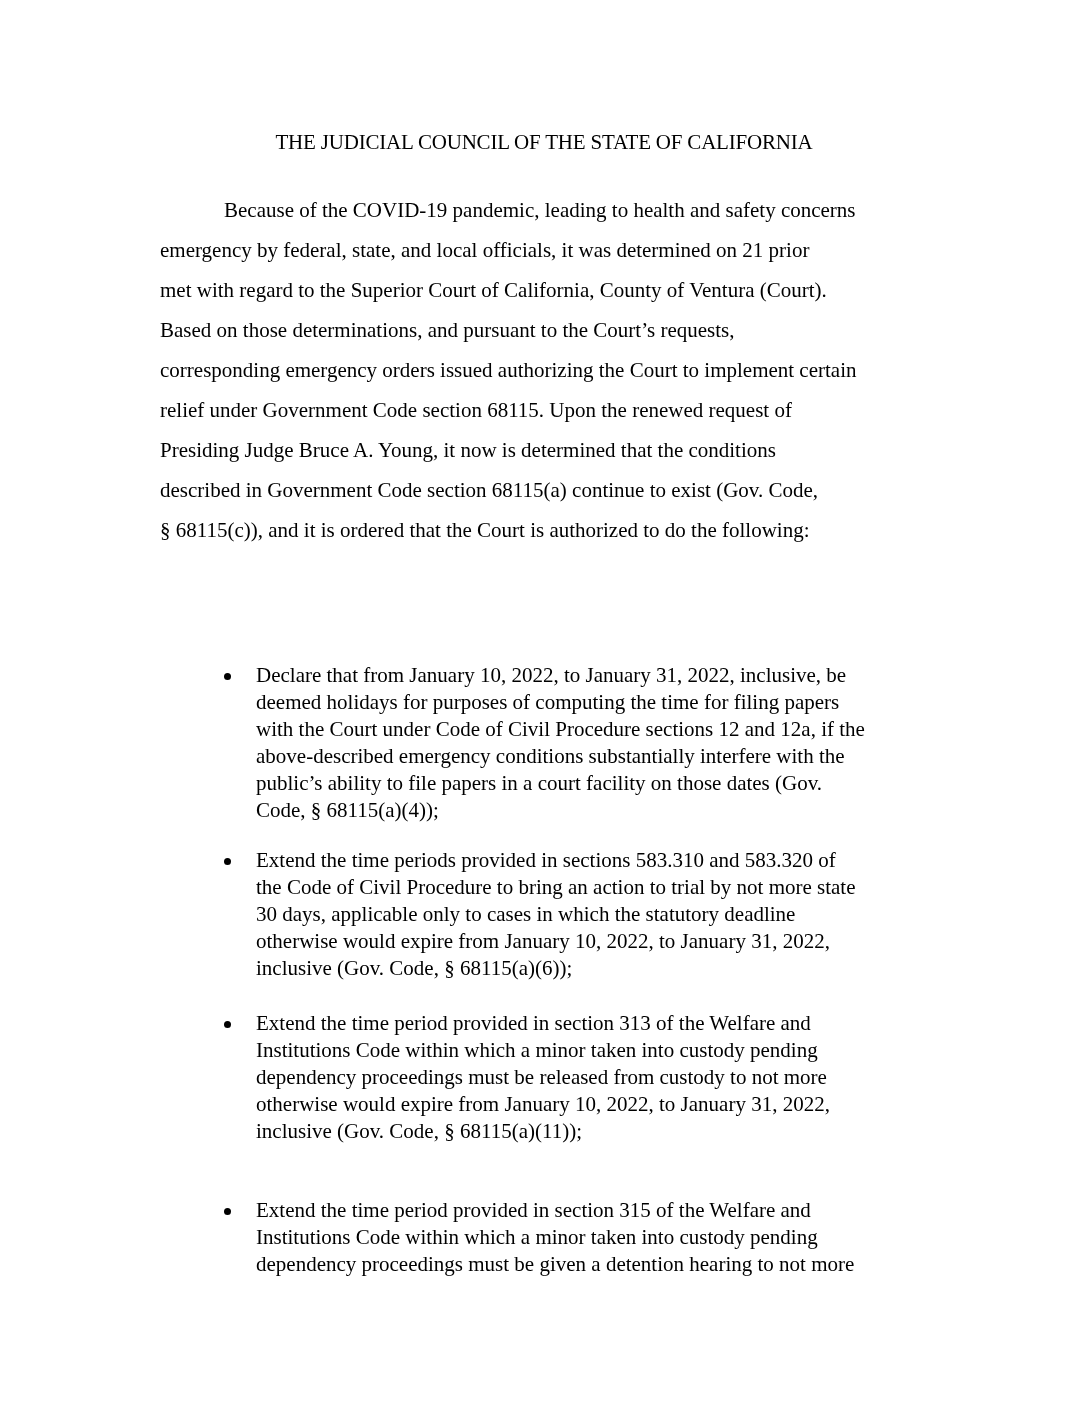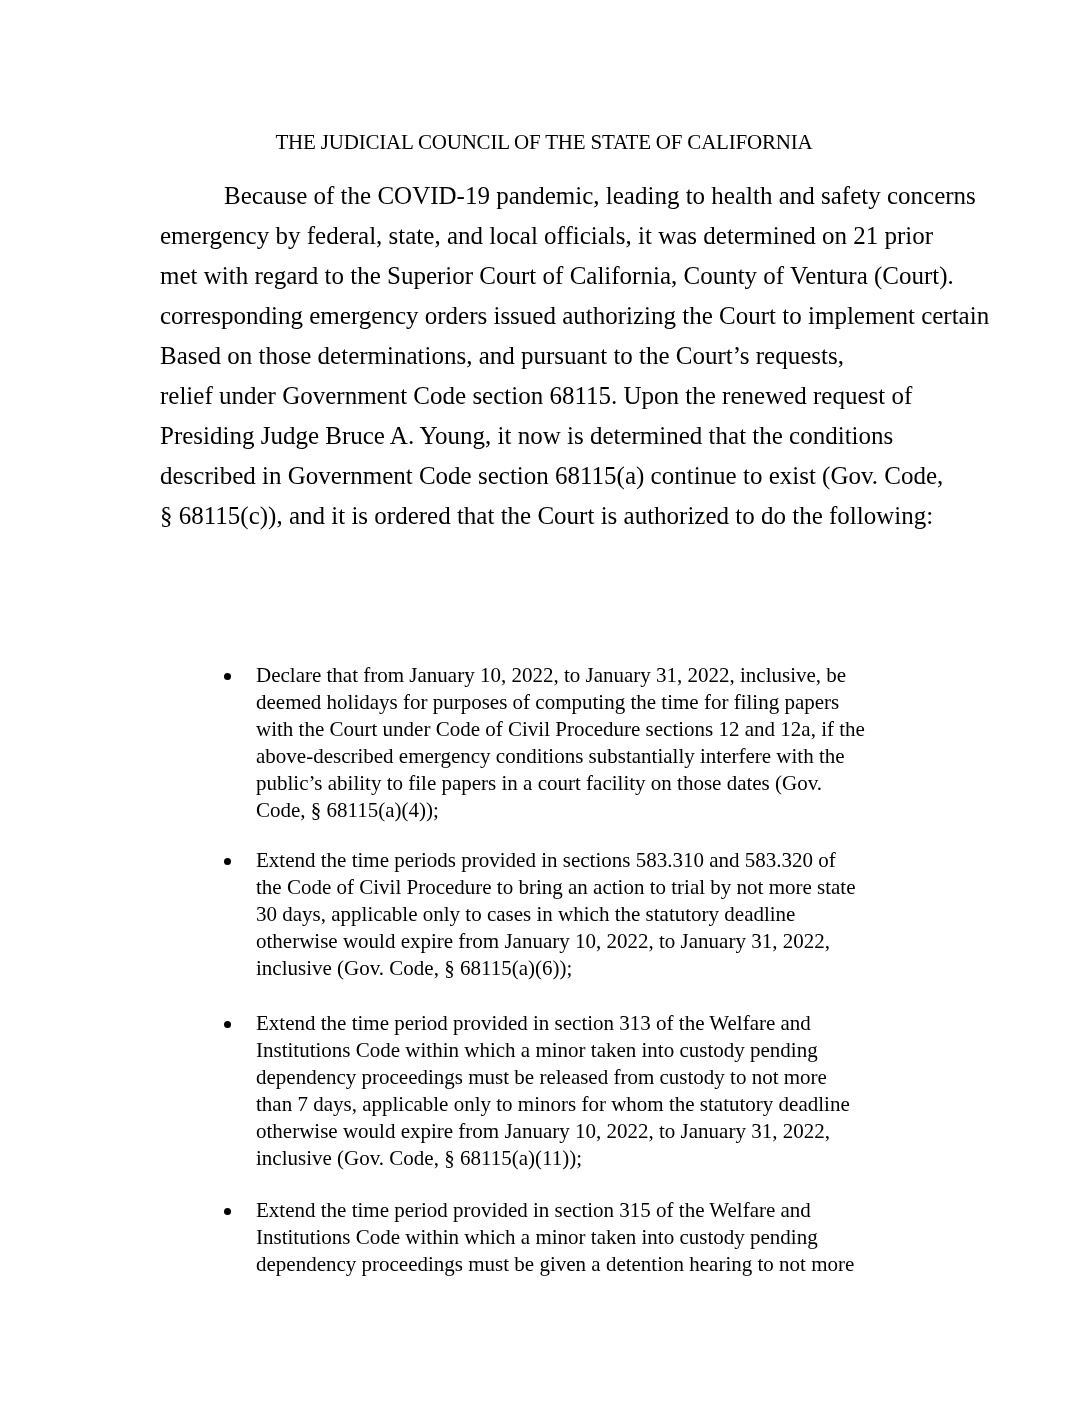--- a/index.html
+++ b/index.html
@@ -7,22 +7,22 @@
       width: 1088px; height: 1408px; position: relative; overflow: hidden;
       font-family: "Liberation Serif", "DejaVu Serif", serif;
       color: #000000;
     }
     .page { position: absolute; left: 0; top: 0; width: 1088px; height: 1340px; background: #fff; }
     .title {
       position: absolute; left: 0; width: 1088px; top: 128px;
       text-align: center; font-size: 21px; line-height: 28px; letter-spacing: -0.2px;
     }
     .para {
-      position: absolute; left: 160px; top: 176px; width: 780px;
-      font-size: 25px;
+      position: absolute; left: 160px; top: 190px; width: 780px;
+      font-size: 21px;
     }
     .para .line { height: 40px; line-height: 40px; white-space: nowrap; }
     .para .line.first { padding-left: 64px; }
     .bullets { position: absolute; left: 0; top: 0; }
     .bullet { position: absolute; left: 222px; width: 720px; font-size: 21px; }
     .bullet .dot {
       position: absolute; left: 2px; top: 11px; width: 7px; height: 7px; border-radius: 50%;
       background: #000;
     }
     .bullet .text { position: absolute; left: 34px; top: 0; width: 700px; }
@@ -31,22 +31,22 @@
 </head>
 <body>
 
 <div class="page">
   <div class="title">THE JUDICIAL COUNCIL OF THE STATE OF CALIFORNIA</div>
 
   <div class="para">
     <div class="line first">Because of the COVID-19 pandemic, leading to health and safety concerns</div>
     <div class="line">emergency by federal, state, and local officials, it was determined on 21 prior</div>
     <div class="line">met with regard to the Superior Court of California, County of Ventura (Court).</div>
+    <div class="line">Based on those determinations, and pursuant to the Court’s requests,</div>
     <div class="line">corresponding emergency orders issued authorizing the Court to implement certain</div>
-    <div class="line">Based on those determinations, and pursuant to the Court’s requests,</div>
     <div class="line">relief under Government Code section 68115.  Upon the renewed request of</div>
     <div class="line">Presiding Judge Bruce A. Young, it now is determined that the conditions</div>
     <div class="line">described in Government Code section 68115(a) continue to exist (Gov. Code,</div>
     <div class="line">§ 68115(c)), and it is ordered that the Court is authorized to do the following:</div>
   </div>
 
   <div class="bullets">
     <div class="bullet" style="top:662px;">
       <span class="dot"></span>
       <div class="text">
@@ -69,21 +69,20 @@
         <div class="line">inclusive (Gov. Code, § 68115(a)(6));</div>
       </div>
     </div>
 
     <div class="bullet" style="top:1010px;">
       <span class="dot"></span>
       <div class="text">
         <div class="line">Extend the time period provided in section 313 of the Welfare and</div>
         <div class="line">Institutions Code within which a minor taken into custody pending</div>
         <div class="line">dependency proceedings must be released from custody to not more</div>
-        <div class="line">than 7 days, applicable only to minors for whom the statutory deadline</div>
         <div class="line">otherwise would expire from January 10, 2022, to January 31, 2022,</div>
         <div class="line">inclusive (Gov. Code, § 68115(a)(11));</div>
       </div>
     </div>
 
     <div class="bullet" style="top:1197px;">
       <span class="dot"></span>
       <div class="text">
         <div class="line">Extend the time period provided in section 315 of the Welfare and</div>
         <div class="line">Institutions Code within which a minor taken into custody pending</div>

